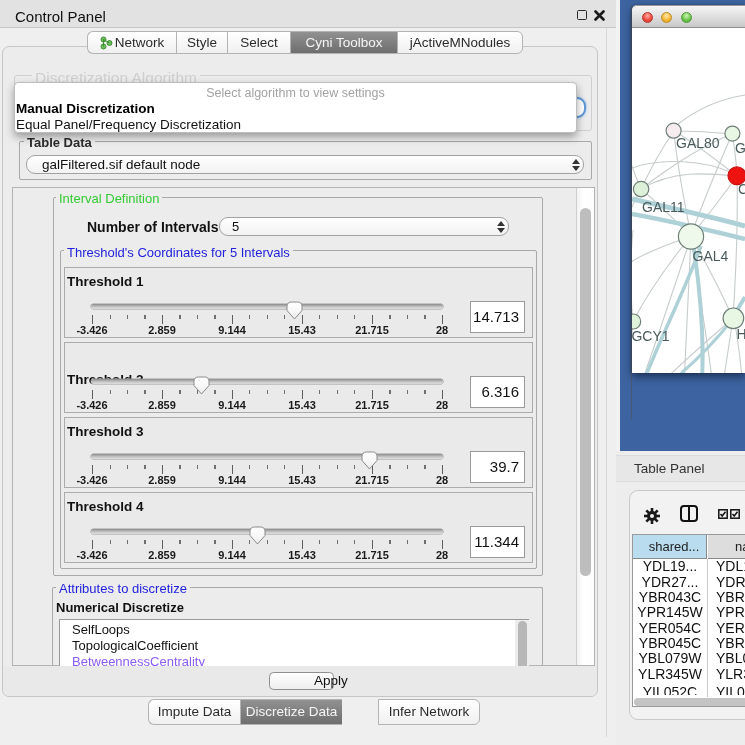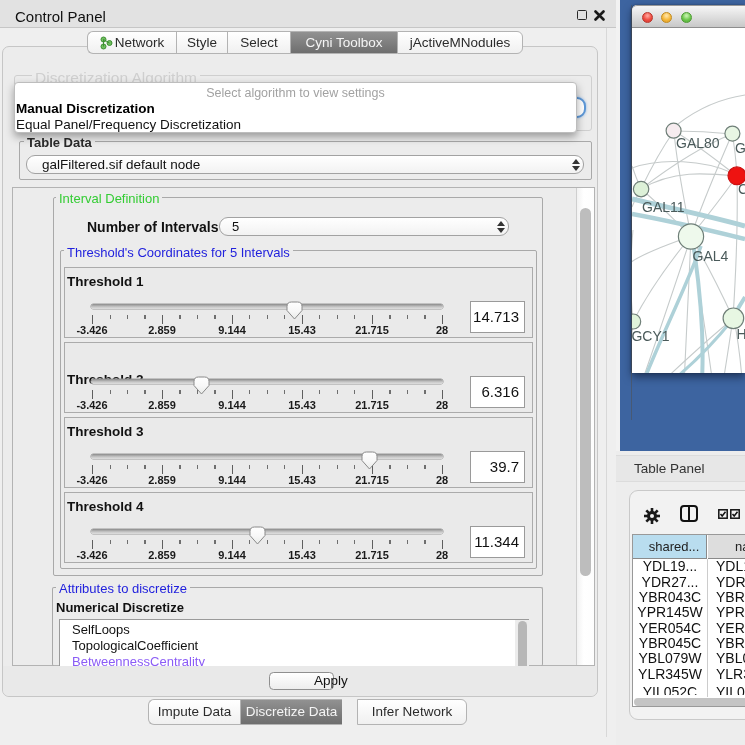--- a/index.html
+++ b/index.html
@@ -198,21 +198,21 @@
 <div class="ab" style="left:72px;top:638px;font-size:13px;color:#111;">TopologicalCoefficient</div>
 <div class="ab" style="left:72px;top:654px;font-size:13px;color:#8b5cf6;">BetweennessCentrality</div>
 <div class="ab" style="left:515px;top:620px;width:14px;height:46px;background:#ececec;"></div>
 <div class="ab" style="left:518px;top:621px;width:9px;height:45px;background:#b7b7b7;border-radius:4.5px 4.5px 0 0;"></div>
 
 <div class="ab" style="left:3px;top:666px;width:594px;height:30px;background:#e9e9e9;border-radius:0 0 7px 7px;"></div>
 <div class="ab" style="left:269px;top:672px;width:65px;height:18px;border:1px solid #8f8f8f;border-radius:4.5px;background:linear-gradient(#ffffff,#ededed);text-align:center;font-size:13.5px;line-height:16px;color:#111;padding-left:44px;">Apply</div>
 
 <div class="ab tab" style="left:148px;top:699px;width:92px;height:26px;line-height:24px;border-radius:6px 0 0 6px;">Impute Data</div>
 <div class="ab tab sel" style="left:240px;top:699px;width:102px;height:26px;line-height:24px;">Discretize Data</div>
-<div class="ab tab" style="left:357px;top:699px;width:110px;height:26px;line-height:24px;border-right:1px solid #b3b3b3;border-radius:0 6px 6px 0;">Infer Network</div>
+<div class="ab tab" style="left:378px;top:699px;width:102px;height:26px;line-height:24px;border-right:1px solid #b3b3b3;border-radius:0 6px 6px 0;">Infer Network</div>
 
 <div class="ab" style="left:606px;top:28px;width:1px;height:709px;background:#d8d8d8;"></div>
 <div class="ab" style="left:615.5px;top:369.5px;width:0;height:0;border-top:2.5px solid transparent;border-bottom:2.5px solid transparent;border-right:3.5px solid #4e4e4e;"></div>
 
 <div class="ab" style="left:616px;top:0;width:4px;height:451px;background:#f2f2f2;"></div>
 <div class="ab" style="left:620px;top:0;width:125px;height:451px;background:#3d64a0;"></div>
 
 <div class="ab" style="left:632px;top:5px;width:113px;height:368px;border-radius:5px 0 0 0;box-shadow:0 4px 9px rgba(10,20,40,0.6), -1px 0 2px rgba(0,0,0,0.35);overflow:hidden;background:#fff;z-index:3;">
   <div style="position:absolute;left:0;top:0;width:100%;height:23px;background:linear-gradient(#f6f6f6,#c8c8c8);border-bottom:1px solid #8e8e8e;border-top:1px solid #989898;border-radius:5px 0 0 0;"></div>
   <div style="position:absolute;left:10px;top:6.5px;width:11px;height:11px;border-radius:50%;background:radial-gradient(circle at 50% 30%, #ff9f96 8%, #ee4b40 55%, #d43a30);border:0.5px solid #b7352c;"></div>

